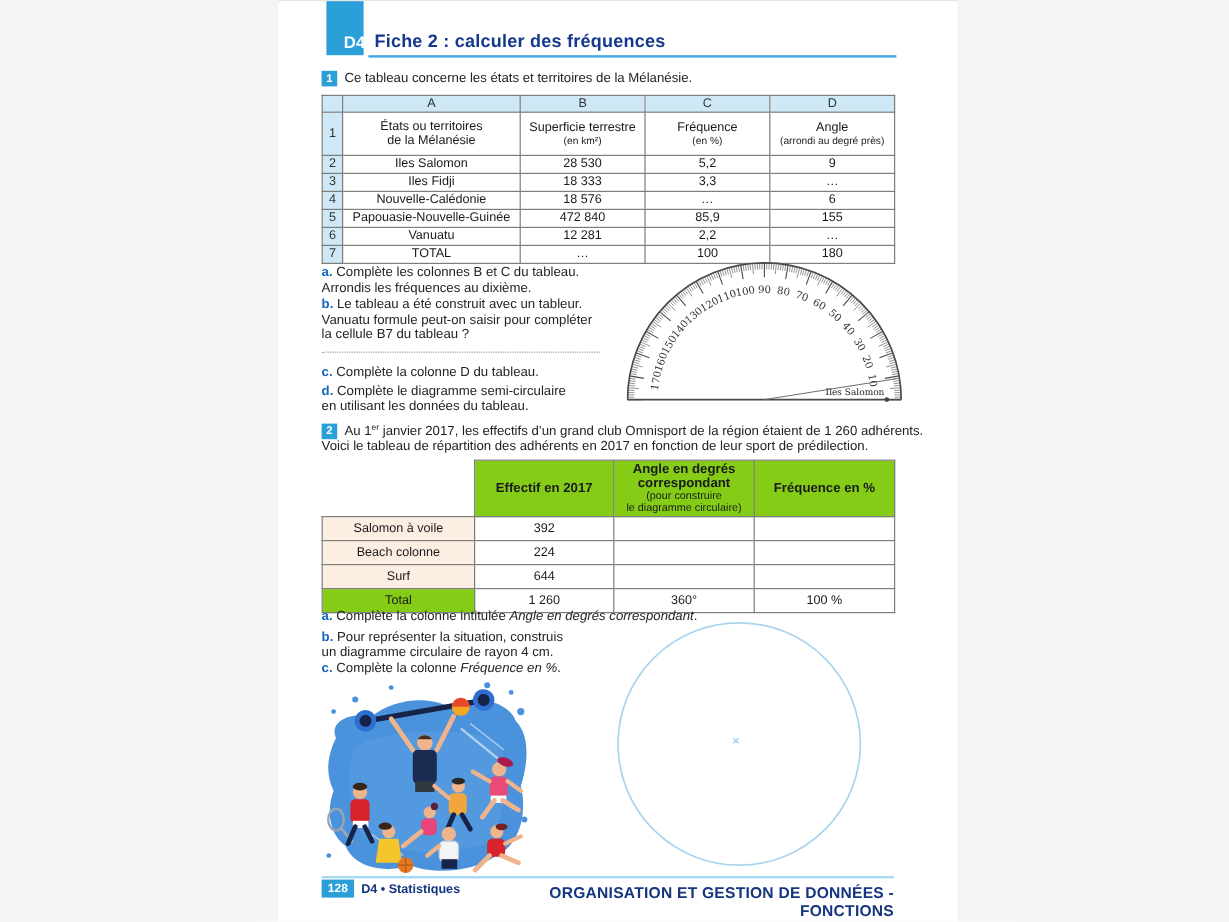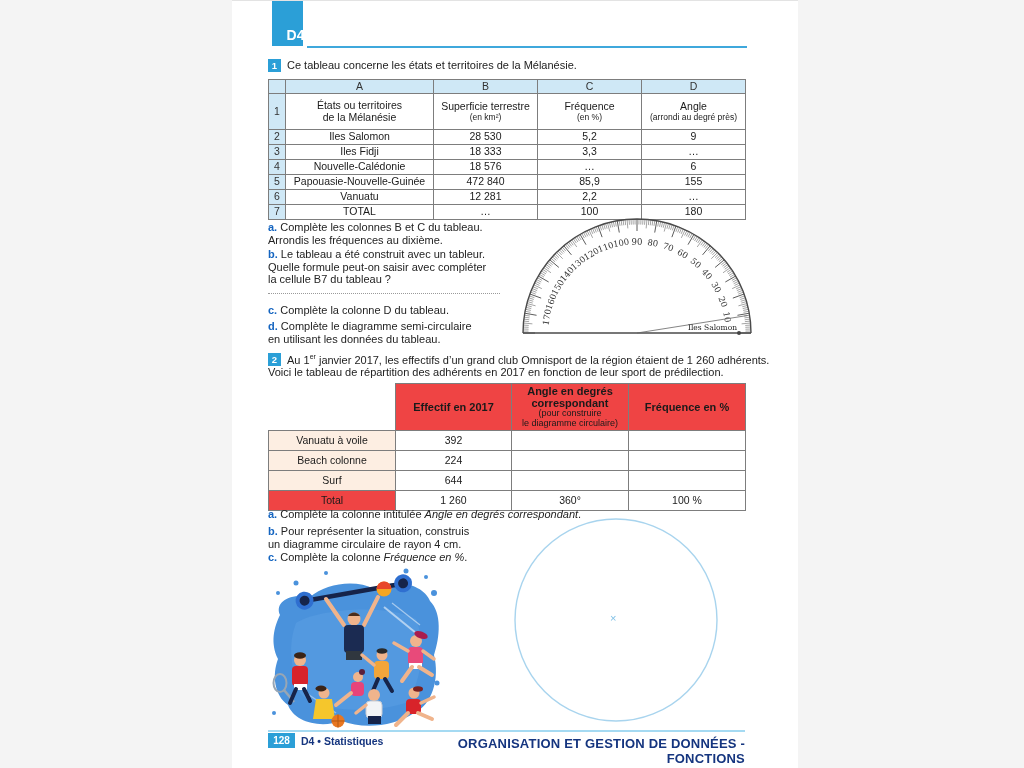--- a/index.html
+++ b/index.html
@@ -45,21 +45,21 @@
   .q{font-size:11px;color:#232323;line-height:12.5px;}
   .ql{color:#1565c0;font-weight:bold;}
   .answer-line{width:232px;border-bottom:1.5px dotted #9a9a9a;height:10px;}
 
   
   .t2{width:477px;font-size:10.5px;color:#1a1a1a;}
   .t2 td{border:1px solid #7d7d7d;text-align:center;padding:0;line-height:1.12;vertical-align:middle;}
   .t2 tr.hrow td{height:46px;}
   .t2 tr.drow td{height:19px;}
   .t2 .corner{border:none;background:transparent;}
-  .t2 .peach{background:#ef4444;}
+  .t2 .peach{background:#84cc16;}
   .t2 .lpeach{background:#fdeee2;}
   .t2 .hbold{font-weight:bold;font-size:11px;}
   .t2 .hsub{font-size:9px;line-height:1.1;}
 
   
   .footer-rule{left:36px;top:729px;width:477px;height:1.5px;background:#a5daf2;}
   .page-badge{left:36px;top:732px;width:27px;height:15px;background:#2b9fd7;color:#fff;font-weight:bold;
     font-size:10px;display:flex;align-items:center;justify-content:center;}
   .footer-left{left:69px;top:734px;color:#15357f;font-weight:bold;font-size:10.5px;}
   .footer-right{left:200px;top:734.5px;width:313px;text-align:right;color:#15357f;font-weight:bold;font-size:13px;letter-spacing:.2px;}
@@ -67,20 +67,21 @@
   .center-mark{color:#7fc0e6;font-size:11px;line-height:11px;}
   sup{font-size:7px;}
   i{font-style:italic;}
 </style>
 </head>
 <body>
 
 <div class="page">
 
   <div class="abs unit-tab">D4</div>
+  <div class="abs sheet-title">Fiche 2 : calculer des fréquences</div>
   <div class="abs title-rule"></div>
 
   <div class="abs num-badge" style="left:36px;top:58px">1</div>
   <div class="abs intro" style="left:55px;top:58px">Ce tableau concerne les états et territoires de la Mélanésie.</div>
 
   <div class="abs" style="left:36px;top:78px">
     <table class="t1">
       <colgroup>
           <col style="width:17px">
           <col style="width:148px">
@@ -162,21 +163,21 @@
   </div>
 
   <div class="abs q" style="left:36px;top:220px;width:252px">
     <span class="ql">a.</span>
     <span>Complète les colonnes B et C du tableau.</span><br>
     <span>Arrondis les fréquences au dixième.</span>
   </div>
   <div class="abs q" style="left:36px;top:247px;width:252px">
     <span class="ql">b.</span>
     <span>Le tableau a été construit avec un tableur.</span><br>
-    <span>Quelle formule peut-on saisir avec compléter</span><br>
+    <span>Vanuatu formule peut-on saisir pour compléter</span><br>
     <span>la cellule B7 du tableau ?</span>
   </div>
   <div class="abs answer-line" style="left:36px;top:282px"></div>
   <div class="abs q" style="left:36px;top:303px;width:252px">
     <span class="ql">c.</span>
     <span>Complète la colonne D du tableau.</span>
   </div>
   <div class="abs q" style="left:36px;top:319px;width:252px">
     <span class="ql">d.</span>
     <span>Complète le diagramme semi-circulaire</span><br>
@@ -411,21 +412,21 @@
         <td class="peach hbold">Effectif en 2017</td>
         <td class="peach">
           <div class="hbold">Angle en degrés</div>
           <div class="hbold">correspondant</div>
           <div class="hsub">(pour construire</div>
           <div class="hsub">le diagramme circulaire)</div>
         </td>
         <td class="peach hbold">Fréquence en %</td>
       </tr>
       <tr class="drow">
-        <td class="lpeach">Vanuatu à voile</td>
+        <td class="lpeach">Salomon à voile</td>
         <td>392</td>
         <td></td>
         <td></td>
       </tr>
       <tr class="drow">
         <td class="lpeach">Beach colonne</td>
         <td>224</td>
         <td></td>
         <td></td>
       </tr>

